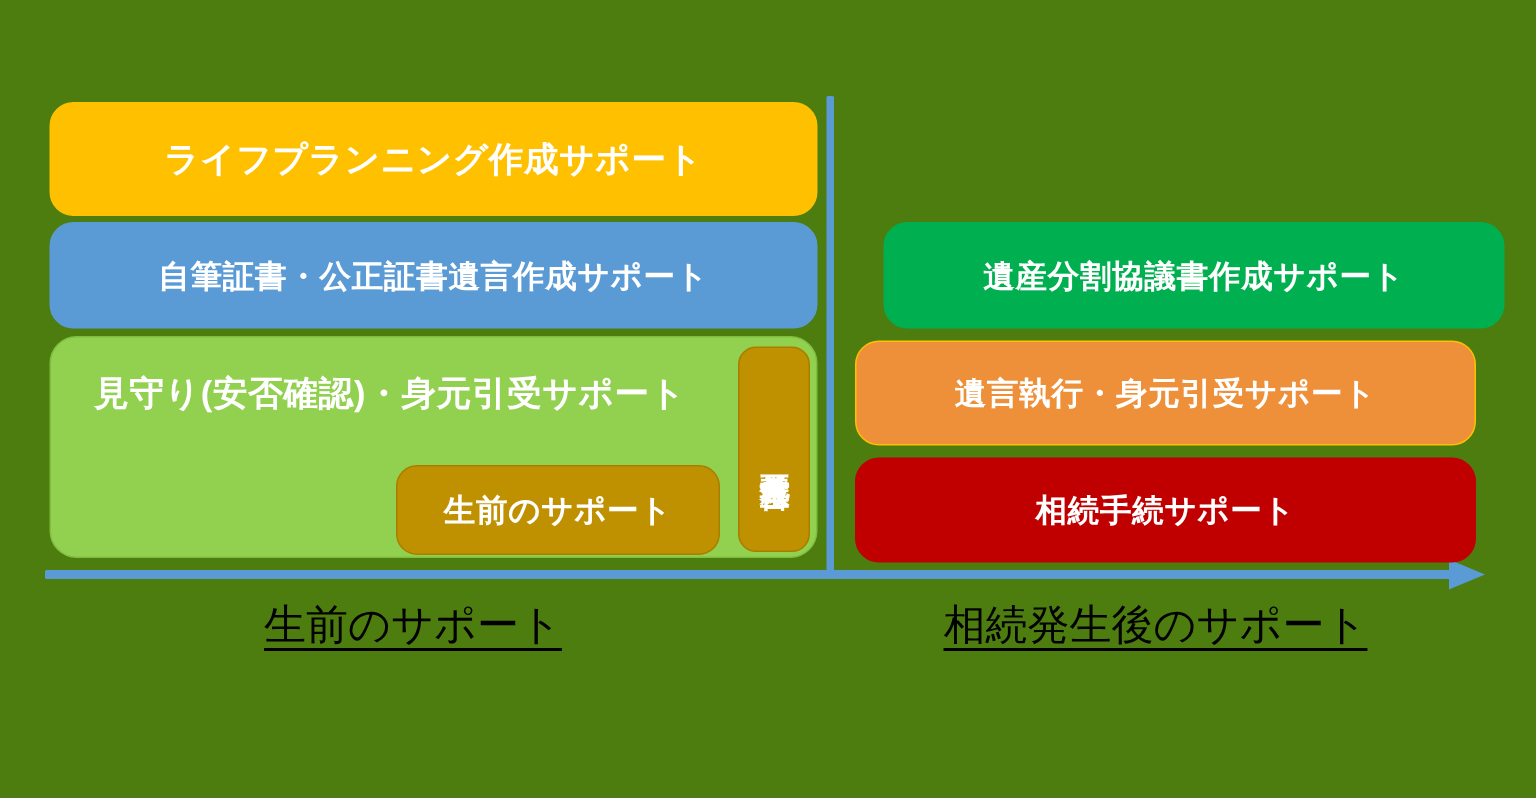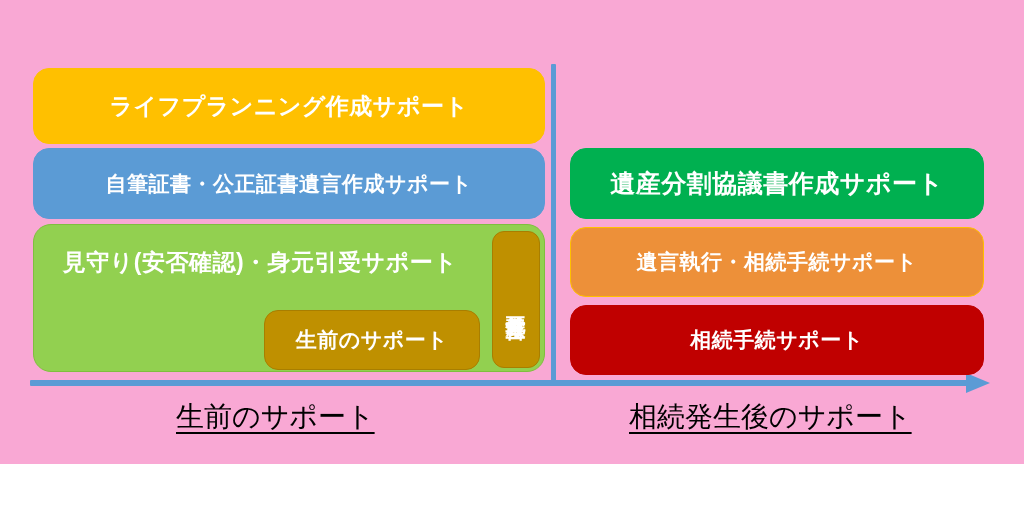--- a/index.html
+++ b/index.html
@@ -7,22 +7,22 @@
     margin: 0;
     padding: 0;
     background: #ffffff;
   }
   body {
     font-family: "Liberation Sans", "DejaVu Sans", sans-serif;
   }
   #canvas {
     position: relative;
     width: 1024px;
-    height: 464px;
-    background: #f9a8d4;
+    height: 532px;
+    background: #4d7c0f;
     overflow: hidden;
   }
 
   
   .axis-vertical {
     position: absolute;
     left: 551px;
     top: 64px;
     width: 5px;
     height: 320px;
@@ -109,24 +109,24 @@
     border-radius: 12px;
     writing-mode: vertical-rl;
     text-orientation: upright;
     line-height: 1.0;
     letter-spacing: 1px;
     padding-top: 4px;
   }
 
   
   .box-estate-division {
-    left: 570px; top: 148px; width: 414px; height: 71px;
+    left: 589px; top: 148px; width: 414px; height: 71px;
     background: #00B050;
     border: 1px solid #00B050;
-    font-size: 25px;
+    font-size: 21px;
   }
   .box-will-execution {
     left: 570px; top: 227px; width: 414px; height: 70px;
     background: #ED9039;
     border: 1px solid #FFC000;
     font-size: 21px;
   }
   .box-posthumous-affairs {
     left: 570px; top: 305px; width: 414px; height: 70px;
     background: #C00000;
@@ -168,21 +168,21 @@
   </div>
 
   <div class="box box-will-creation">自筆証書・公正証書遺言作成サポート</div>
 
   <div class="box box-guardianship">生前のサポート</div>
 
   <div class="box box-dignity-death">尊厳死宣言</div>
 
   <div class="box box-estate-division">遺産分割協議書作成サポート</div>
 
-  <div class="box box-will-execution">遺言執行・相続手続サポート</div>
+  <div class="box box-will-execution">遺言執行・身元引受サポート</div>
 
   <div class="box box-posthumous-affairs">相続手続サポート</div>
 
   <div class="caption caption-after-inheritance">相続発生後のサポート</div>
 
   <div class="caption caption-before-death">生前のサポート</div>
 
 </div>
 
 </body></html>

